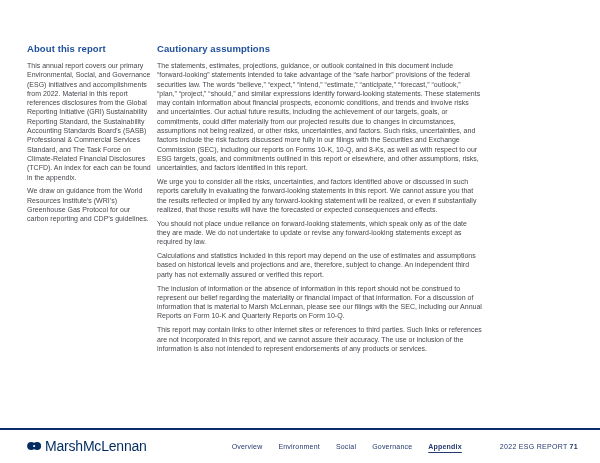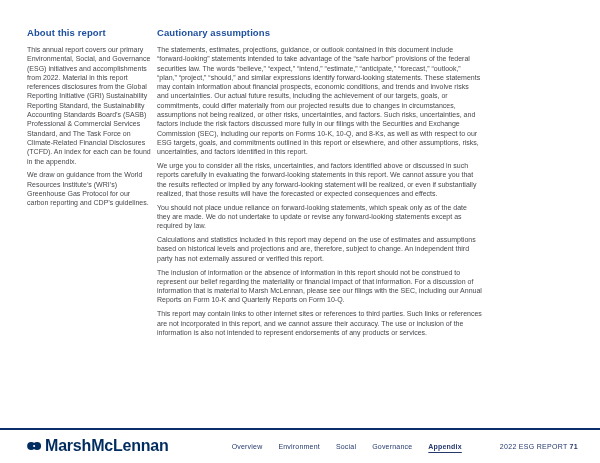--- a/index.html
+++ b/index.html
@@ -15,21 +15,21 @@
 
   .column { position: absolute; top: 27px; }
   .col-left  { left: 27px;  width: 124px; }
   .col-right { left: 157px; width: 325px; }
 
   .section-heading {
     font-size: 9.5px;
     font-weight: 700;
     color: #1e4f9e;
     letter-spacing: 0.1px;
-    margin: 0 0 7px 0;
+    margin: 16px 0 7px 0;
   }
 
   .body-para {
     font-size: 7px;
     line-height: 9.3px;
     color: #47484d;
     margin: 0 0 4.5px 0;
     text-align: left;
   }
 
@@ -52,22 +52,22 @@
     align-items: center;
   }
 
   .brand {
     display: flex;
     align-items: center;
     gap: 3px;
   }
   .brand-mark { width: 15px; height: 10px; display: block; }
   .brand-name {
-    font-size: 16px;
-    font-weight: 700;
+    font-size: 14px;
+    font-weight: 400;
     color: #002c5f;
     letter-spacing: -0.2px;
     white-space: nowrap;
   }
 
   .footer-nav {
     margin-left: auto;
     display: flex;
     align-items: center;
     gap: 16px;

